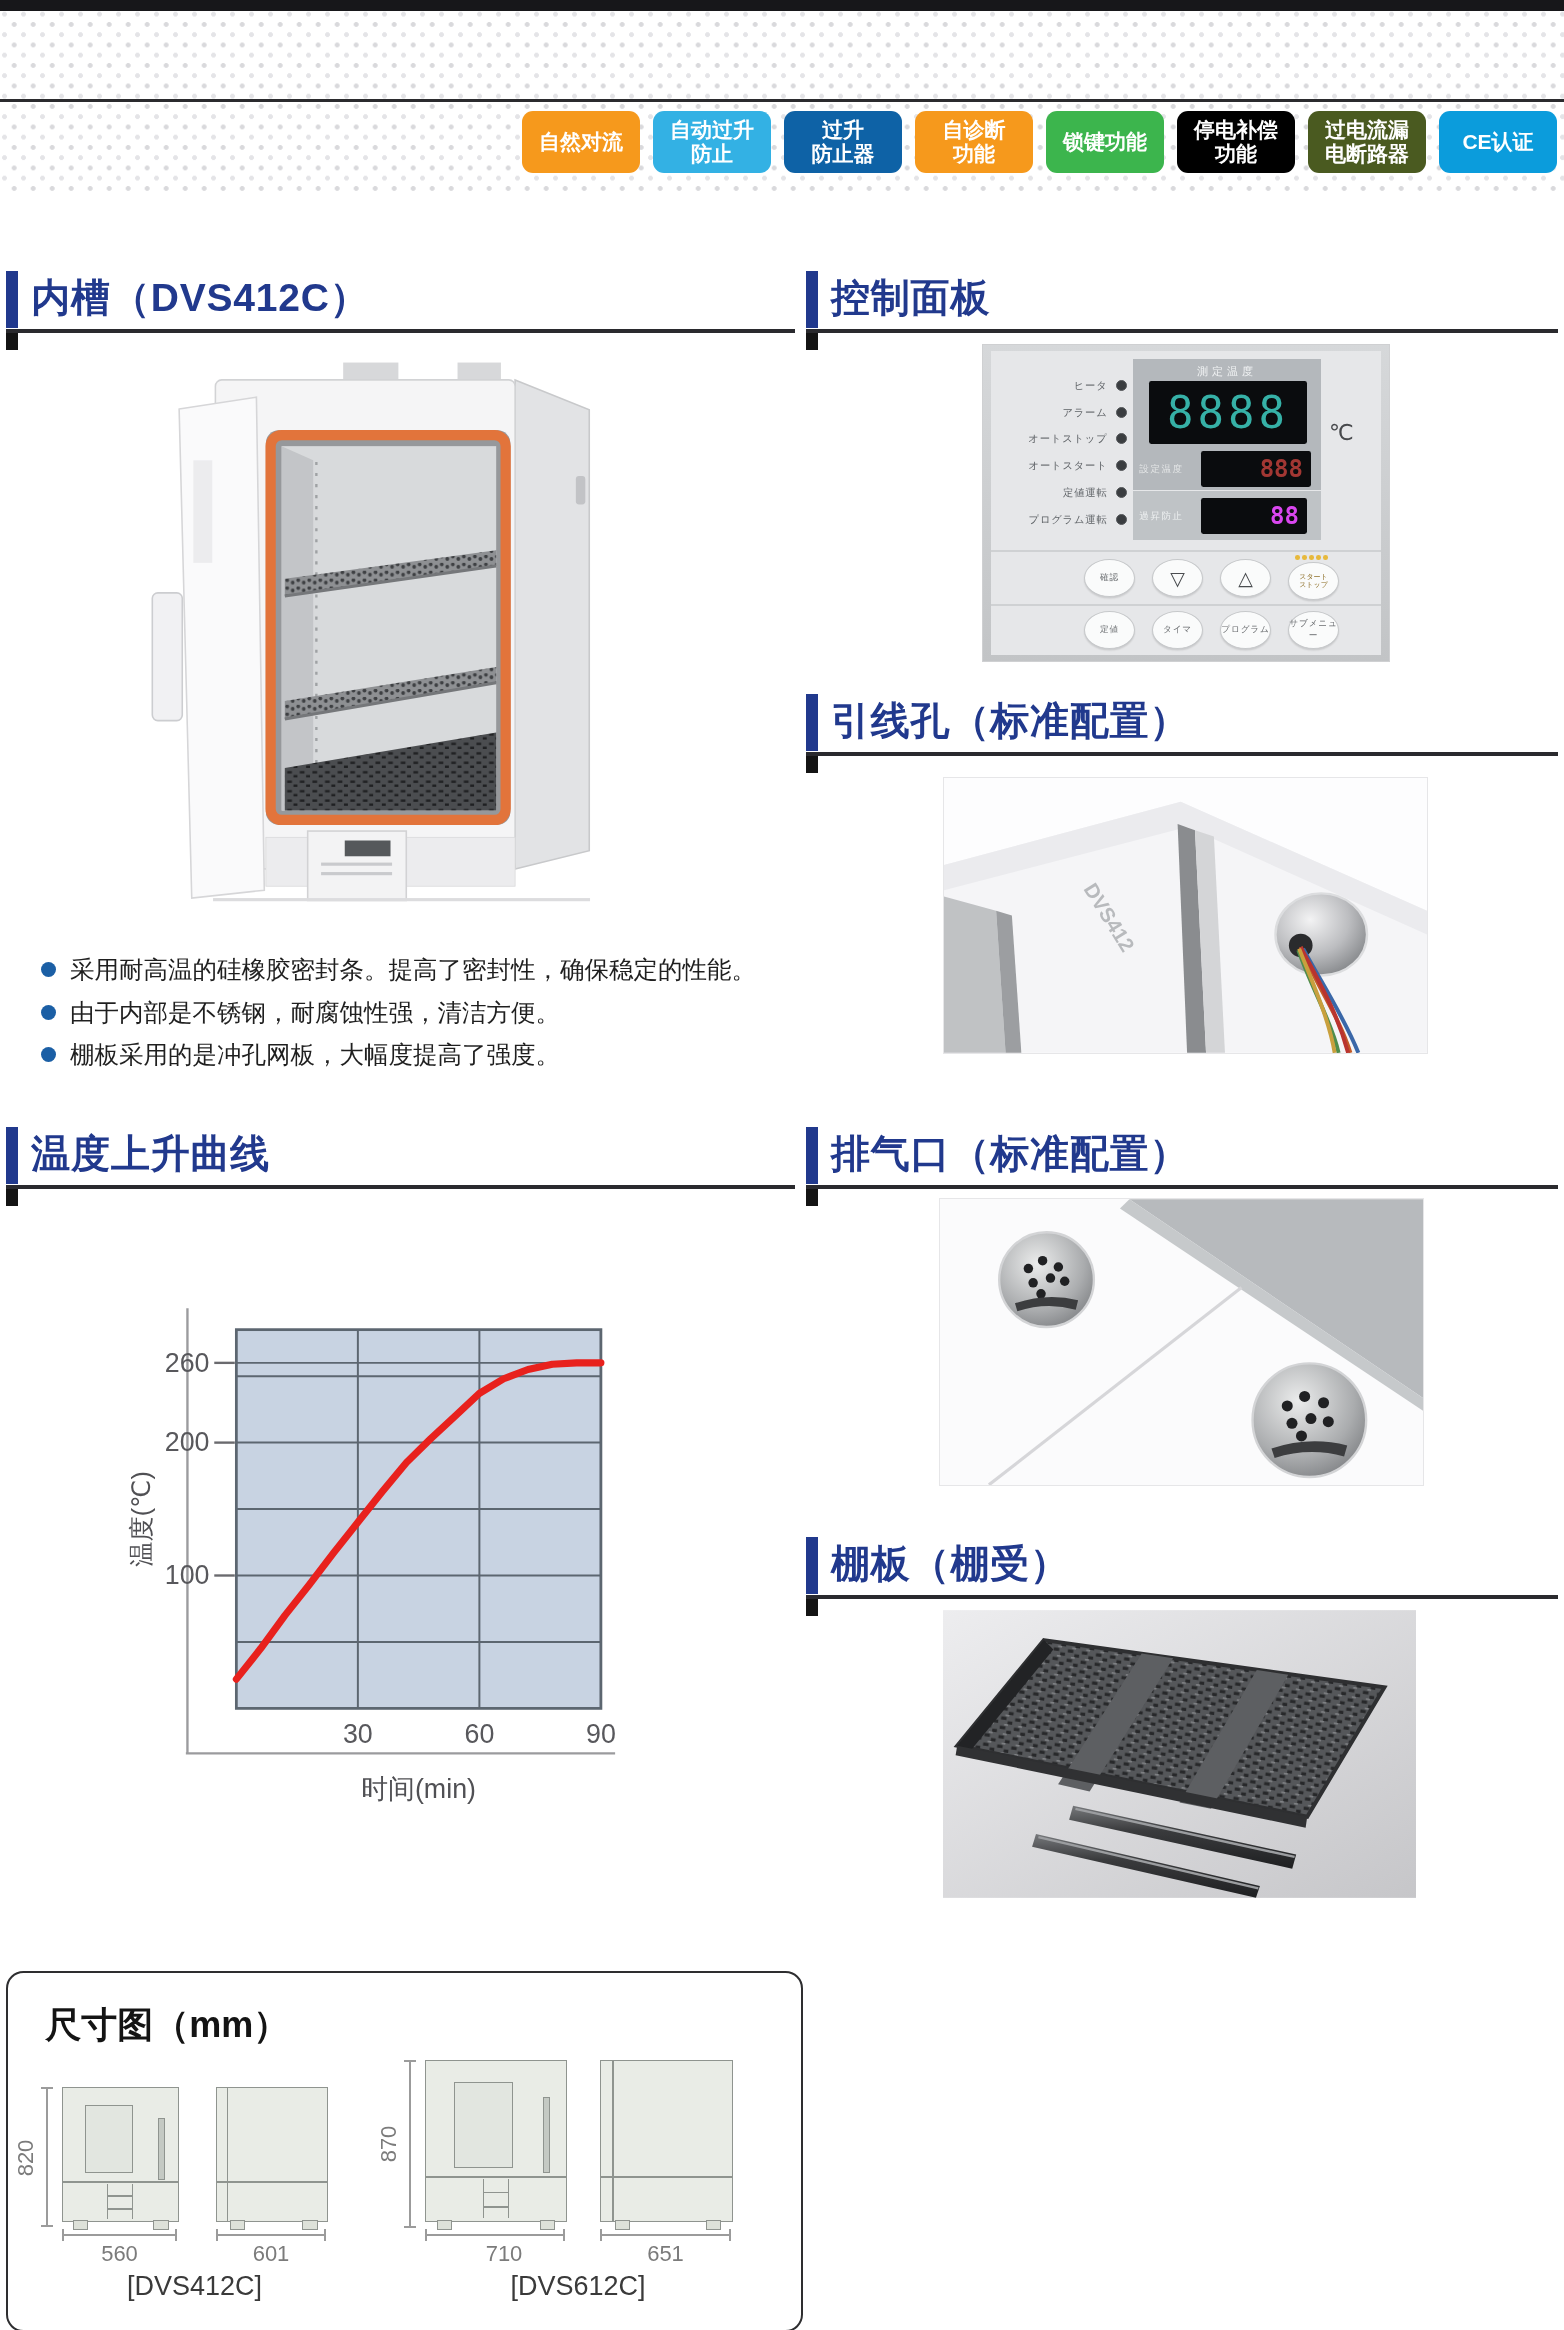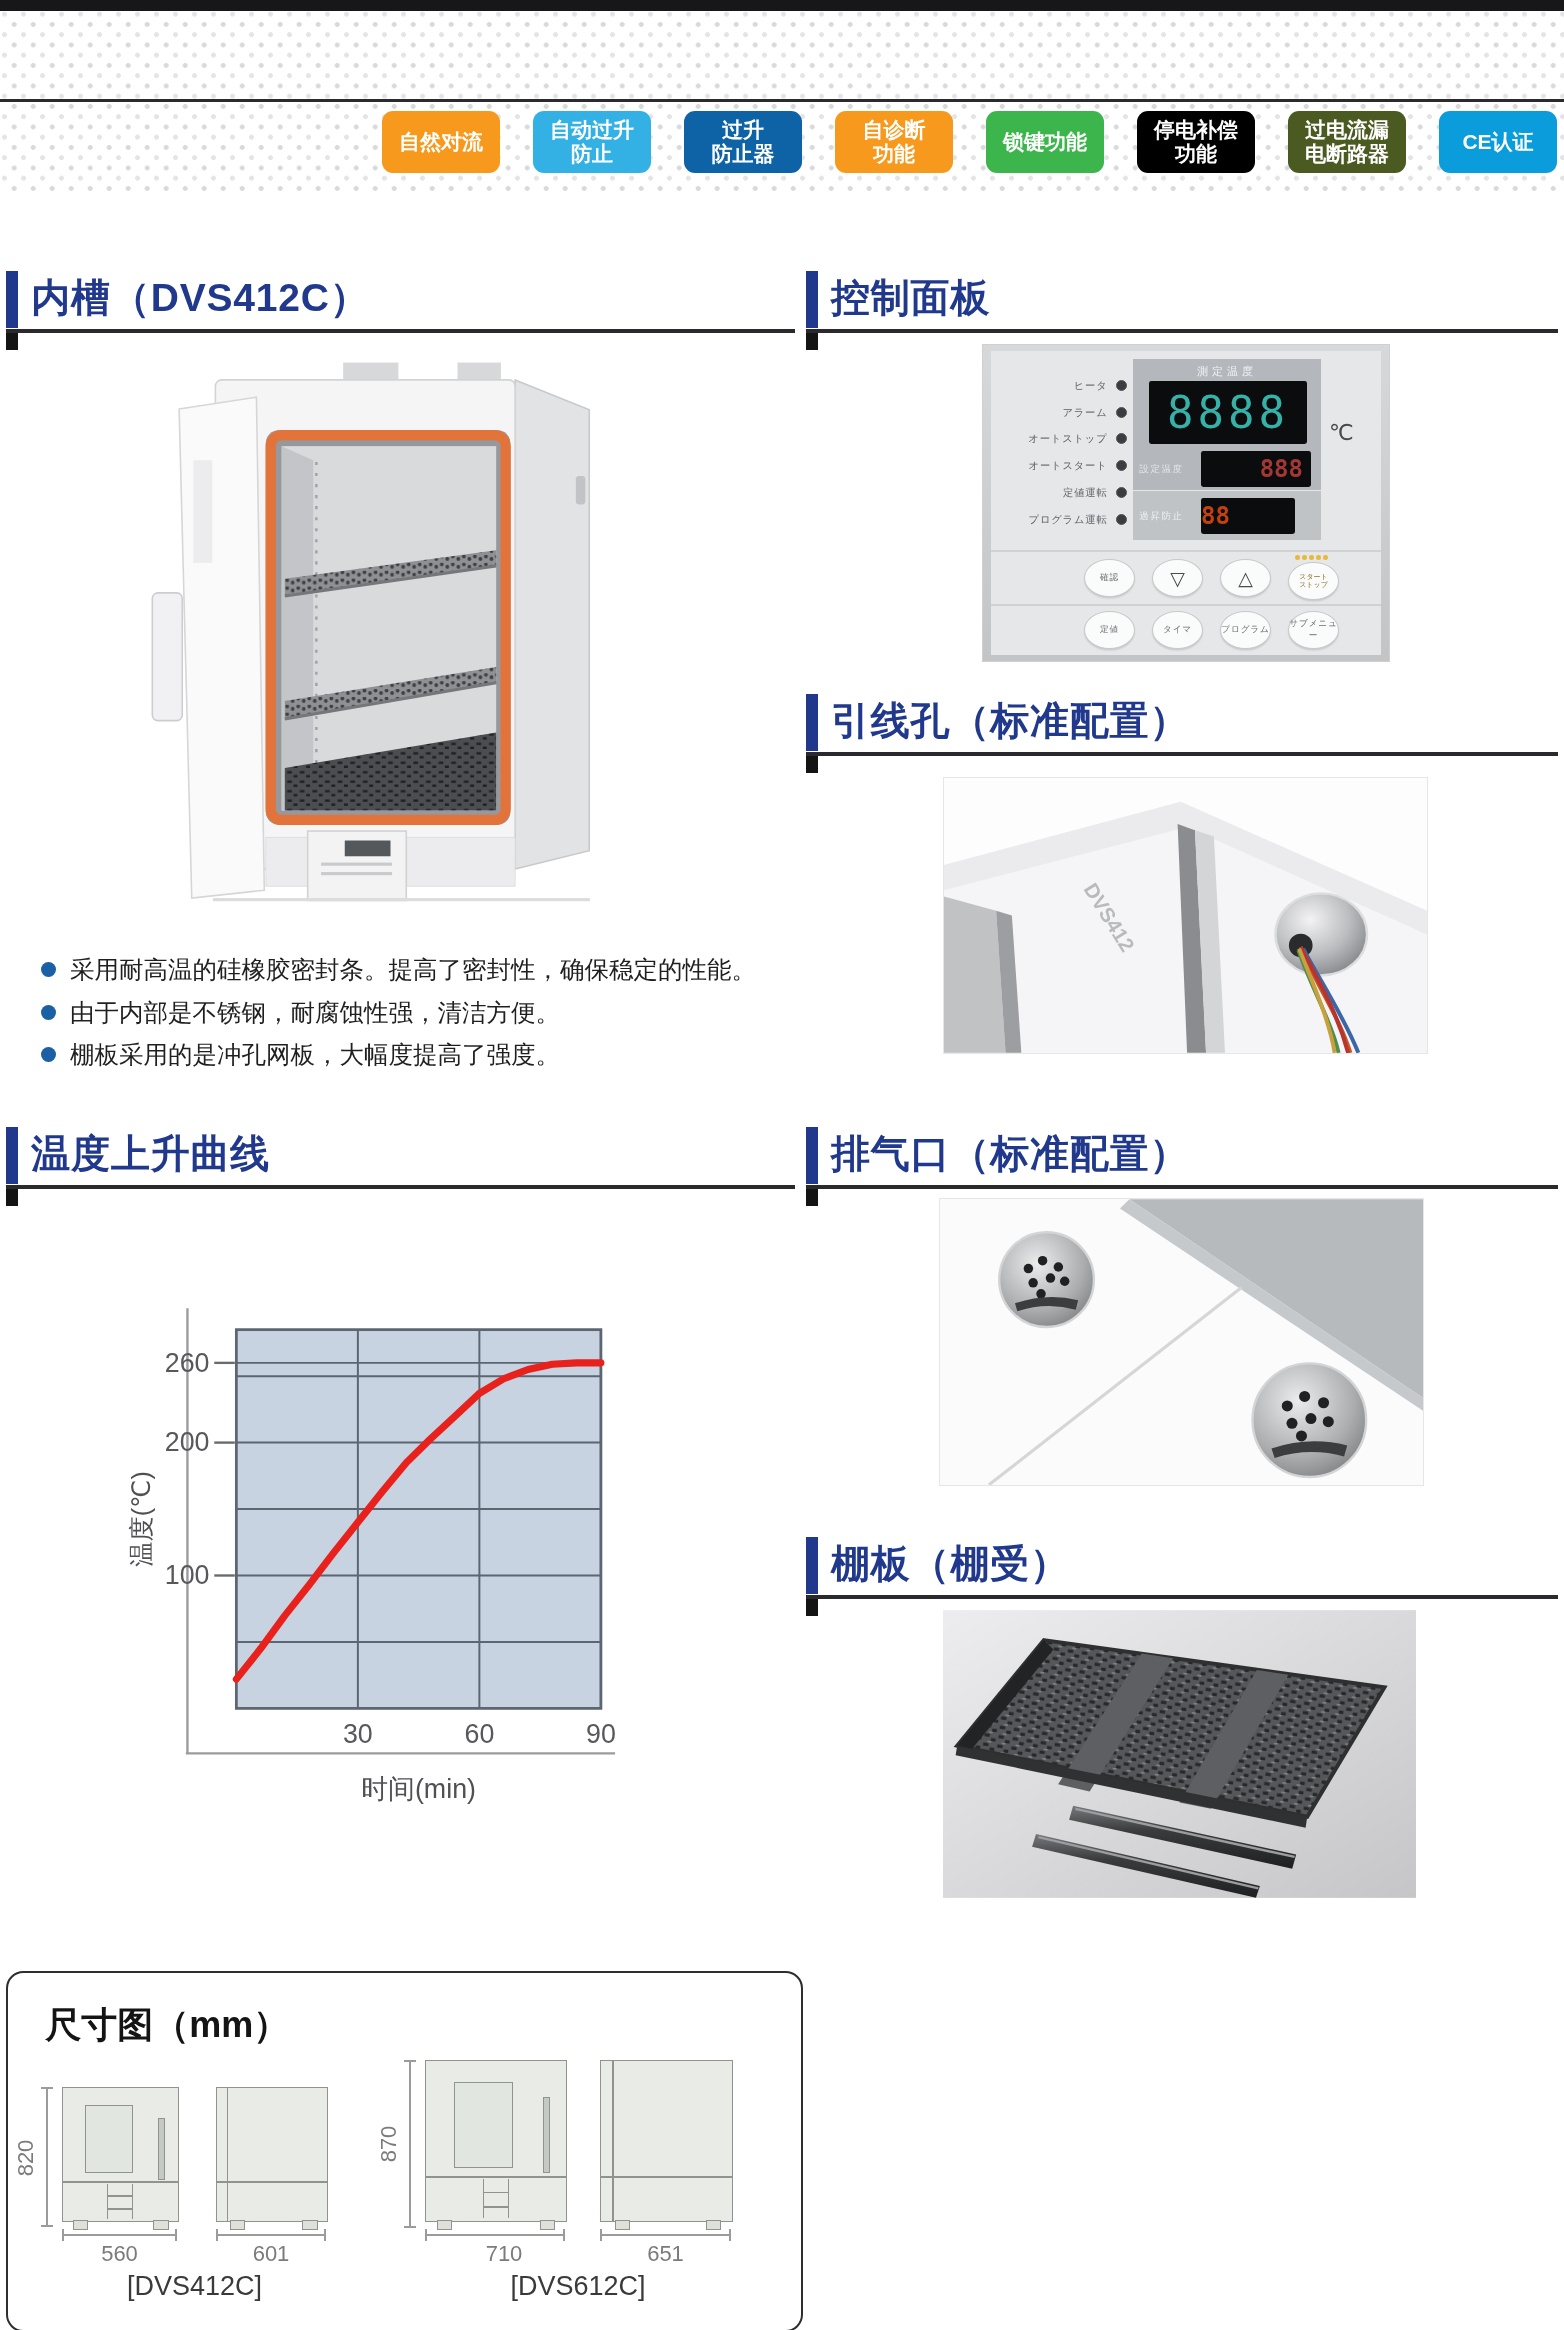--- a/index.html
+++ b/index.html
@@ -5,21 +5,21 @@
   html,body{margin:0;padding:0;background:#ffffff;}
   .page{position:relative;width:1565px;height:2330px;background:#ffffff;overflow:hidden;
         font-family:"Liberation Sans","DejaVu Sans",sans-serif;color:#222;}
   
   .top-black{position:absolute;top:0;left:0;width:100%;height:11px;background:#17171a;}
   .dots-band{position:absolute;top:11px;left:0;width:100%;height:180px;
     background-image:radial-gradient(circle,#d9d9dc 2.1px,transparent 2.7px),
                      radial-gradient(circle,#e4e4e7 2.1px,transparent 2.7px);
     background-size:19px 20.5px,19px 20.5px;background-position:4.7px 3.2px,14px 13.4px;}
   .top-rule{position:absolute;top:99px;left:0;width:100%;height:3.2px;background:#2b2b2e;}
-  .badges{position:absolute;top:111px;right:8px;display:flex;gap:33px;}
+  .badges{position:absolute;top:111px;right:8px;display:flex;gap:13px;}
   .badge{min-width:96px;padding:0 11px;height:62px;border-radius:11px;color:#fff;
          font-weight:bold;font-size:21px;line-height:1.12;display:flex;align-items:center;
          justify-content:center;text-align:center;white-space:pre-line;}
   
   .sec-head{position:absolute;height:82px;}
   .sh-bar{position:absolute;left:0;top:0;width:12px;height:57px;background:#21398d;}
   .sh-title{position:absolute;left:25px;top:0;margin:0;font-size:39px;font-weight:bold;
             color:#21398d;letter-spacing:0.8px;white-space:nowrap;}
   .sh-rule{position:absolute;left:0;top:58px;width:100%;height:4px;background:#2a2a2e;}
   .sh-stub{position:absolute;left:0;top:62px;width:12px;height:17.4px;background:#141414;}
@@ -44,23 +44,23 @@
                  letter-spacing:4px;color:#f1f3f4;}
   .cp-main-display{position:absolute;left:16px;top:22px;width:158px;height:63px;background:#0a0c0e;
                    border-radius:2.4px;color:#36b1a7;font-family:"DejaVu Sans Mono",monospace;
                    font-weight:normal;font-size:44px;letter-spacing:4px;text-align:center;line-height:63px;}
   .cp-unit{position:absolute;left:338px;top:69px;font-size:22px;color:#47494c;}
   .cp-set-label{position:absolute;left:6.3px;top:104px;font-size:9.5px;letter-spacing:1.6px;color:#e4e6e7;}
   .cp-set-display{position:absolute;left:68px;top:92px;width:110px;height:36px;background:#0a0c0e;
                   border-radius:2.4px;color:#a23733;font-family:"DejaVu Sans Mono",monospace;
                   font-weight:bold;font-size:24px;text-align:right;line-height:36px;padding-right:8px;box-sizing:border-box;}
   .cp-oh-label{position:absolute;left:6.3px;top:19px;font-size:9.5px;letter-spacing:1.6px;color:#eef0f1;}
-  .cp-oh-display{position:absolute;left:68px;top:6.3px;width:94px;height:36px;background:#0a0c0e;
-                 border-radius:2.4px;color:#c2410c;font-family:"DejaVu Sans Mono",monospace;
-                 font-weight:bold;font-size:24px;line-height:36px;padding-right:8px;box-sizing:border-box;}
+  .cp-oh-display{position:absolute;left:68px;top:6.3px;width:106px;height:36px;background:#0a0c0e;
+                 border-radius:2.4px;color:#d946ef;font-family:"DejaVu Sans Mono",monospace;
+                 font-weight:bold;font-size:24px;text-align:right;line-height:36px;padding-right:8px;box-sizing:border-box;}
   .cp-sep{position:absolute;left:0;width:100%;height:1.6px;background:#cfd1d3;}
   .cp-btn{position:absolute;width:49px;height:36px;border-radius:50%;background:#fafbfb;
           border:0.8px solid #c6c8ca;box-shadow:0 1.6px 1.6px rgba(0,0,0,0.12);display:flex;
           align-items:center;justify-content:center;text-align:center;color:#6b6e71;}
   .cp-btn.small-label{font-size:8.7px;letter-spacing:0.8px;}
   .cp-btn.tri{font-size:19px;color:#4a4d50;}
   .cp-btn.startstop{font-size:7px;line-height:1.25;color:#8a6a20;white-space:pre-line;}
   .cp-dots{position:absolute;width:39px;height:4.7px;display:flex;gap:2.4px;justify-content:center;}
   .cp-dots i{width:4.7px;height:4.7px;border-radius:50%;background:#e7b93c;}
   

